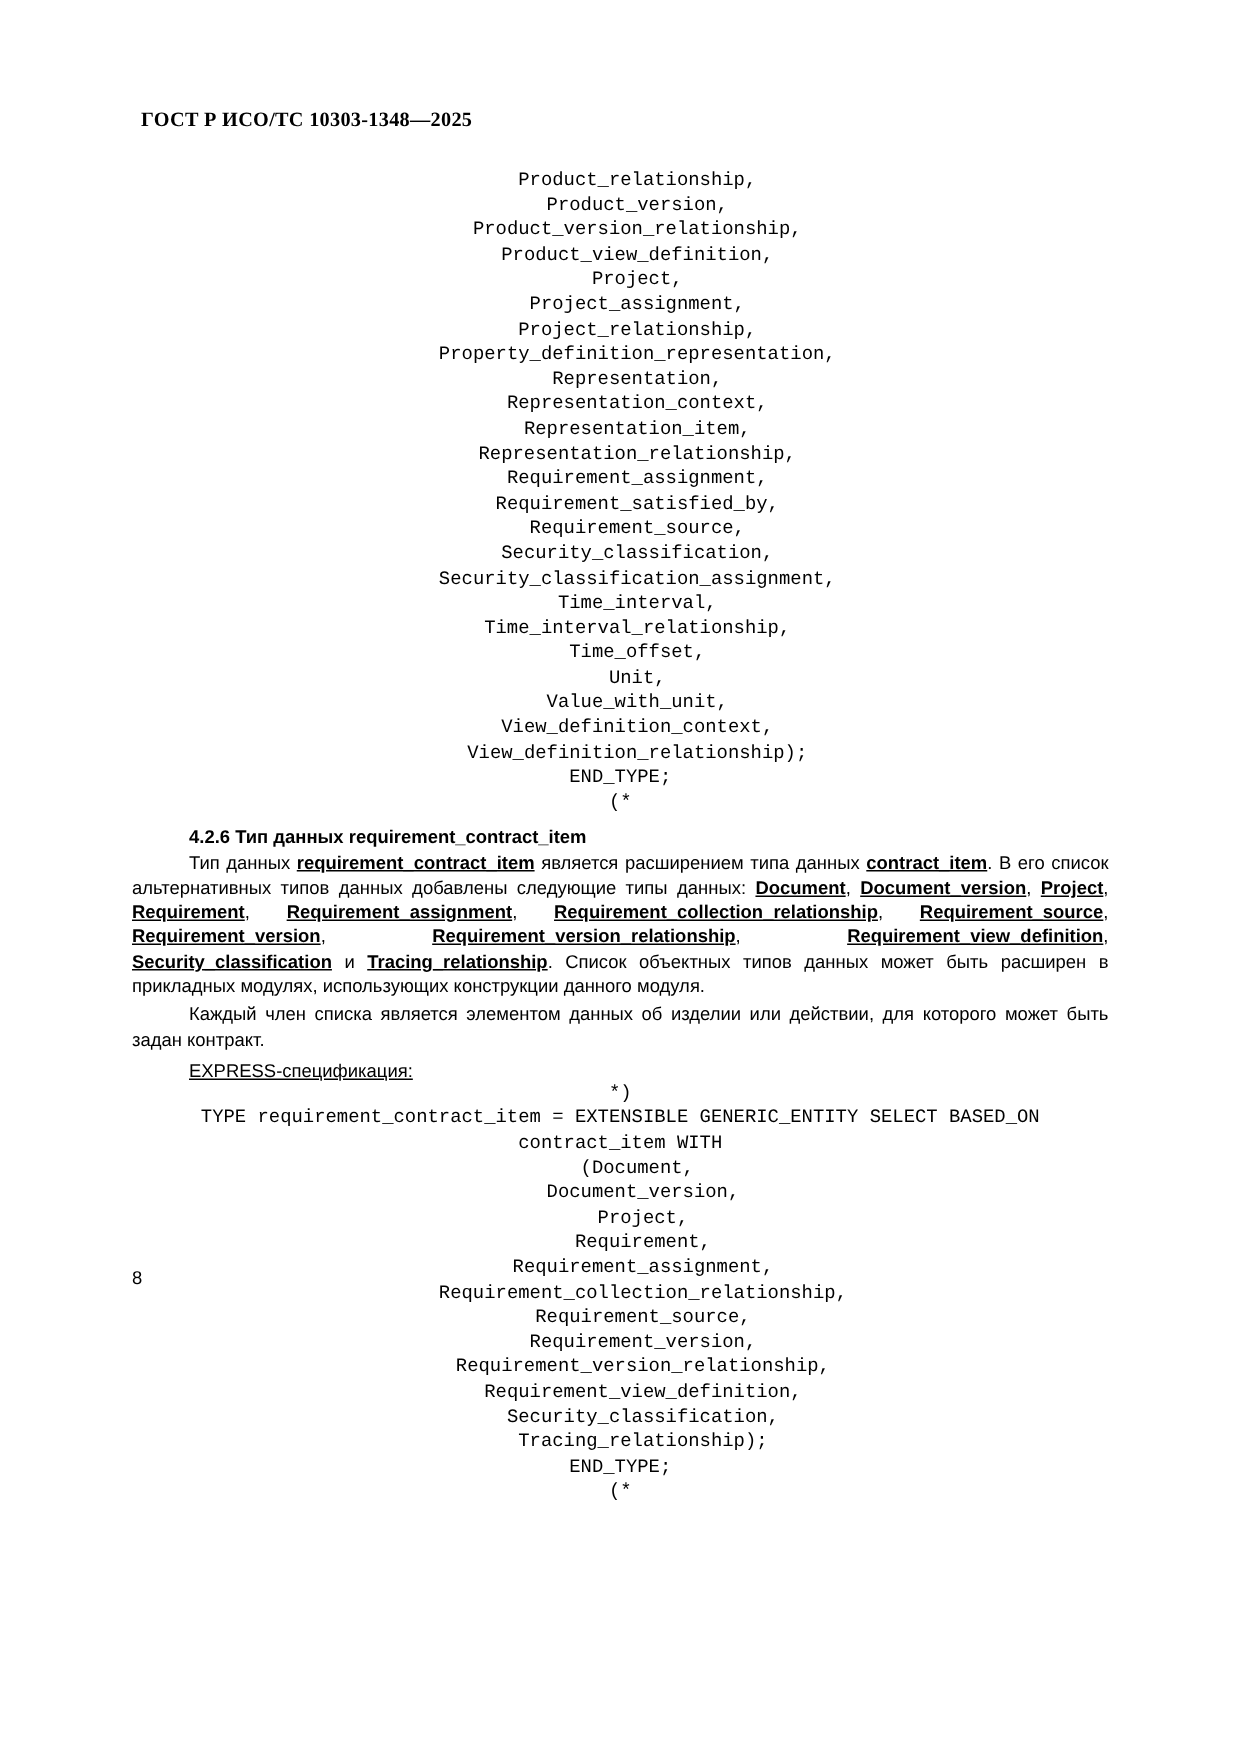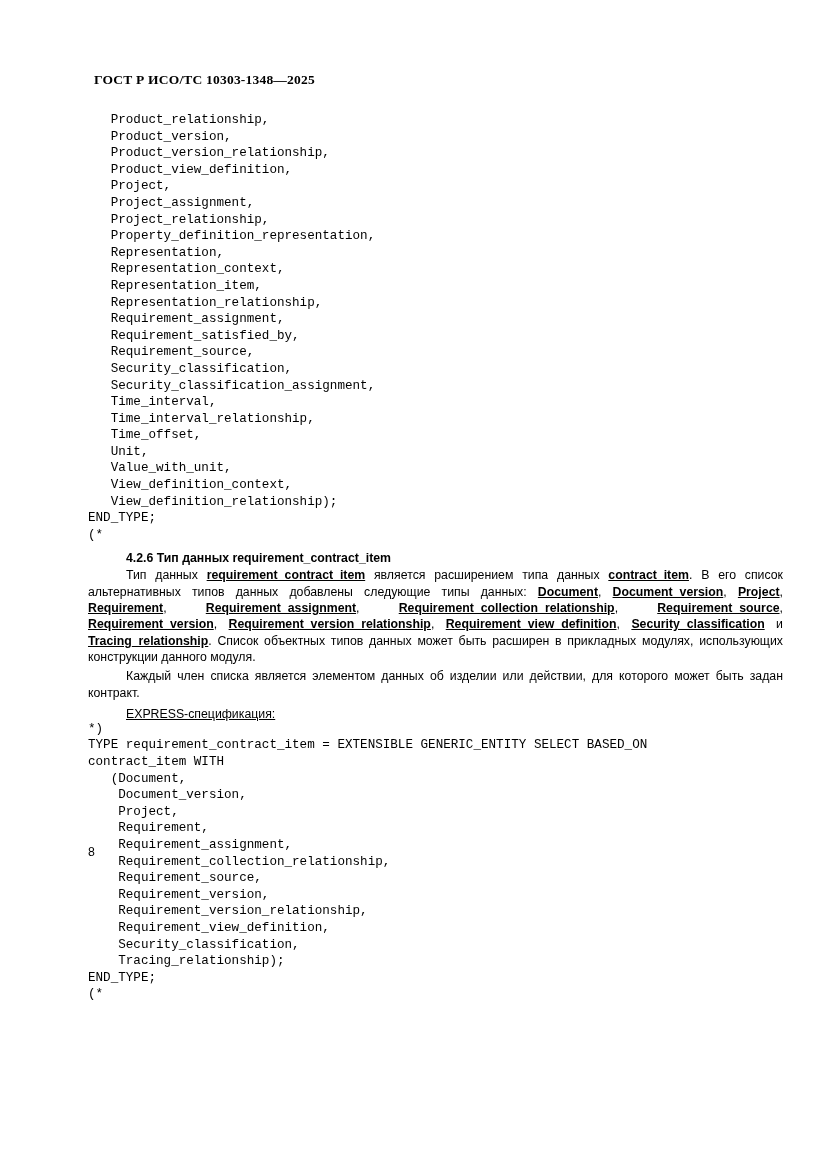--- a/index.html
+++ b/index.html
@@ -13,35 +13,36 @@
     position: relative;
     font-family: "Liberation Serif", serif;
     color: #000000;
   }
   .page {
     position: absolute;
     left: 0; top: 0;
     width: 827px;
     height: 901px;
     box-sizing: border-box;
-    padding: 72px 44px 40px 88px;
+    padding: 72px 88px 40px 88px;
   }
   .header {
     font-family: "Liberation Serif", serif;
     font-size: 13.5px;
     font-weight: bold;
     letter-spacing: 0.2px;
     margin: 0 0 24px 6px;
   }
   .mono {
     font-family: "Liberation Mono", monospace;
     font-size: 12.6px;
     line-height: 16.6px;
     white-space: pre;
     letter-spacing: 0px;
+    text-align: center;
   }
   .mono-block {
     margin: 0;
   }
   .body-text {
     font-family: "Liberation Sans", sans-serif;
     font-size: 12.3px;
     line-height: 16.3px;
     text-align: justify;
     margin: 0;

